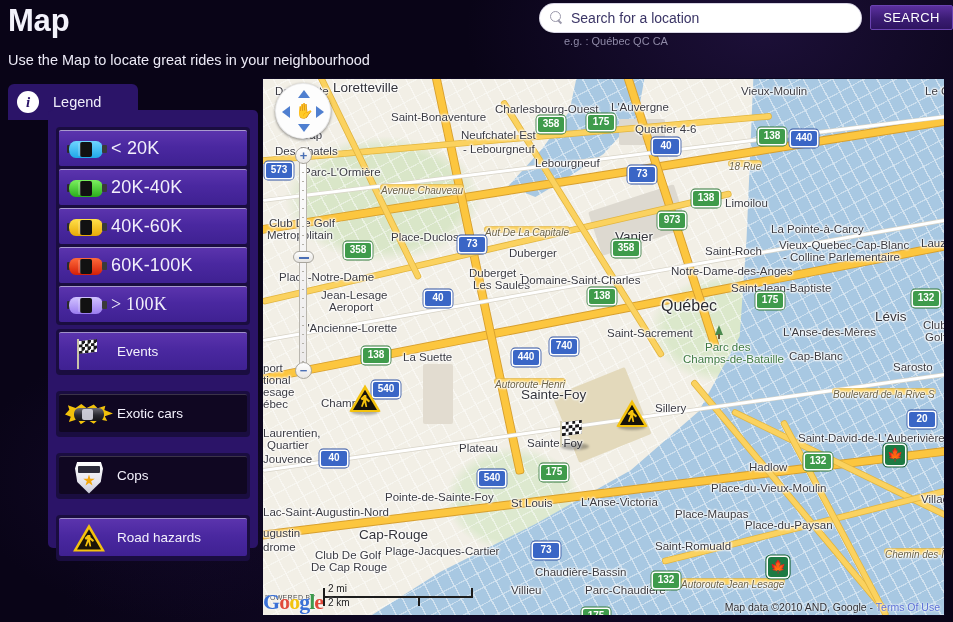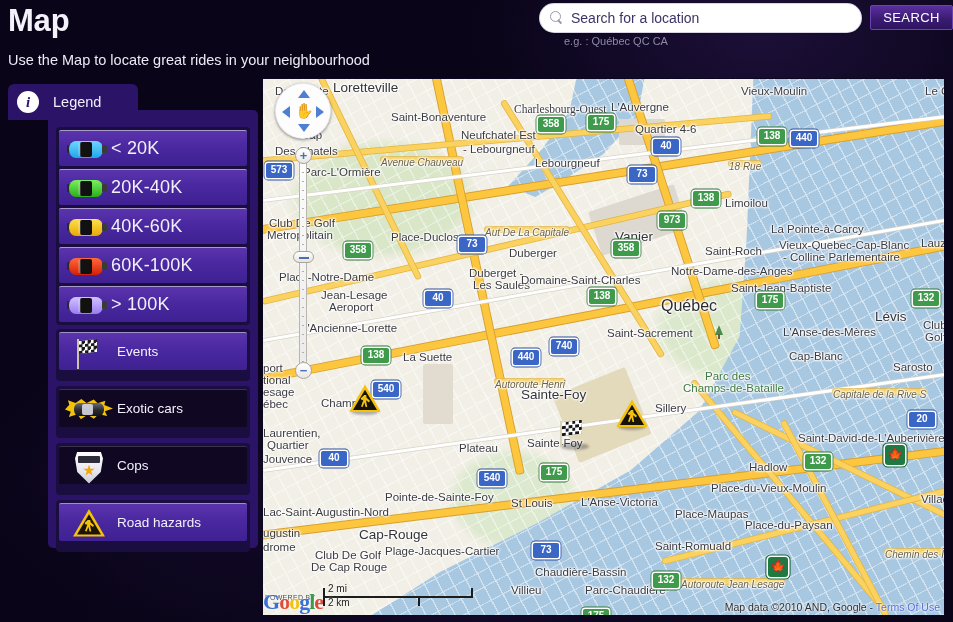--- a/index.html
+++ b/index.html
@@ -100,34 +100,34 @@
   }
   #group-speeds{ top:17px; }
   #group-pois{ top:219px; background:transparent; padding:0; }
 
   .legend-row{
     position:relative; height:36px; margin-bottom:3px;
     display:flex; align-items:center;
     border-top:1px solid rgba(255,255,255,.55);
     border-radius:2px;
   }
-  .legend-row:last-child{ margin-bottom:0; }
+  .legend-row:last-child{ margin-bottom:0;font-family:Liberation Serif, serif; }
   .legend-row.on{
     background:linear-gradient(180deg,#5b34ad 0%,#4a28a0 45%,#3f2192 100%);
   }
   .legend-row .ico{
     width:52px; flex:0 0 52px; height:30px; position:relative;
   }
   .legend-row .lbl{
     color:#f2f0fb; font-size:18px; letter-spacing:.2px;
   }
 
   
   .poi-row{
-    position:relative; width:194px; height:52px; margin-bottom:5px;
+    position:relative; width:194px; height:46px; margin-bottom:16px;
     background:#1a0d40; border-radius:4px; padding:3px;
   }
   .poi-row .inner{
     height:38px; display:flex; align-items:center; border-radius:2px;
     border-top:1px solid rgba(255,255,255,.5);
   }
   .poi-row .inner.on{ background:linear-gradient(180deg,#5b34ad 0%,#4a28a0 45%,#3f2192 100%); }
   .poi-row .inner.off{ background:#100722; border-top-color:rgba(255,255,255,.18); }
   .poi-row .ico{ width:58px; flex:0 0 58px; height:34px; position:relative; }
   .poi-row .lbl{ color:#f3f1fc; font-size:13.5px; }
@@ -285,21 +285,21 @@
   .mlabel{
     position:absolute; color:#3b3b42; font-size:11.5px; white-space:nowrap;
     text-shadow:0 0 3px #fff, 1px 0 2px #fff, -1px 0 2px #fff, 0 1px 2px #fff, 0 -1px 2px #fff;
     font-family:"Liberation Sans", sans-serif;
   }
   .mlabel.big{ font-size:16px; color:#2b2b30; }
   .mlabel.mid{ font-size:13.5px; color:#33333a; }
   .mlabel.road{ color:#6b6248; font-size:10px; font-style:italic; }
   .mlabel.water{ color:#5d7fa0; font-size:10.5px; font-style:italic;
                  text-shadow:0 0 3px #cfe1f0; }
-  .mlabel.park{ color:#3f7a43;margin-top:29px; }
+  .mlabel.park{ color:#3f7a43; }
 
   .parkicon{
     position:absolute; width:12px; height:14px;
   }
   .parkicon:before{
     content:""; position:absolute; left:2px; top:0; width:8px; height:10px;
     background:#4a8a4e; clip-path:polygon(50% 0,100% 100%,0 100%);
   }
   .parkicon:after{
     content:""; position:absolute; left:5px; top:9px; width:2px; height:5px;
@@ -594,31 +594,31 @@
     <div class="road minor" style="left:0px;top:120px;width:700px;transform:rotate(-7deg)"></div>
     <div class="road minor" style="left:0px;top:260px;width:700px;transform:rotate(-10deg)"></div>
     <div class="road minor" style="left:0px;top:390px;width:700px;transform:rotate(-8deg)"></div>
 
     <div class="parkicon" style="left:450px;top:246px"></div>
 
     <div id="map-labels">
         <div class="mlabel" style="left: 12px; top: 6px;">De Lorette</div>
         <div class="mlabel mid" style="left: 70px; top: 1px;">Loretteville</div>
         <div class="mlabel" style="left: 128px; top: 32px;">Saint-Bonaventure</div>
-        <div class="mlabel" style="left: 251px; top: 24px; font-family: Liberation Serif, serif;">Charlesbourg-Ouest</div>
+        <div class="mlabel" style="left: 232px; top: 24px;">Charlesbourg-Ouest</div>
         <div class="mlabel" style="left: 348px; top: 22px;">L'Auvergne</div>
         <div class="mlabel" style="left: 478px; top: 6px;">Vieux-Moulin</div>
         <div class="mlabel" style="left: 372px; top: 44px;">Quartier 4-6</div>
         <div class="mlabel" style="left: 198px; top: 50px;">Neufchatel Est</div>
         <div class="mlabel" style="left: 200px; top: 64px;">- Lebourgneuf</div>
         <div class="mlabel" style="left: 38px; top: 50px;">Cap</div>
         <div class="mlabel" style="left: 12px; top: 66px;">Des Chatels</div>
         <div class="mlabel" style="left: 272px; top: 78px;">Lebourgneuf</div>
         <div class="mlabel" style="left: 40px; top: 87px;">Parc-L'Ormière</div>
-        <div class="mlabel road" style="left: 118px; top: 78px;">Avenue Chauveau</div>
+        <div class="mlabel road" style="left: 118px; top: 106px;">Avenue Chauveau</div>
         <div class="mlabel" style="left: 462px; top: 118px;">Limoilou</div>
         <div class="mlabel road" style="left: 466px; top: 82px;">18 Rue</div>
         <div class="mlabel" style="left: 508px; top: 144px;">La Pointe-à-Carcy</div>
         <div class="mlabel" style="left: 516px; top: 160px;">Vieux-Quebec-Cap-Blanc</div>
         <div class="mlabel" style="left: 520px; top: 172px;">- Colline Parlementaire</div>
         <div class="mlabel" style="left: 658px; top: 158px;">Lauze</div>
         <div class="mlabel" style="left: 662px; top: 6px;">Le C</div>
         <div class="mlabel" style="left: 128px; top: 152px;">Place-Duclos</div>
         <div class="mlabel" style="left: 6px; top: 138px;">Club De Golf</div>
         <div class="mlabel" style="left: 4px; top: 150px;">Metropolitain</div>
@@ -646,21 +646,21 @@
         <div class="mlabel" style="left: 662px; top: 252px;">Golf</div>
         <div class="mlabel" style="left: 140px; top: 272px;">La Suette</div>
         <div class="mlabel" style="left: 630px; top: 282px;">Sarosto</div>
         <div class="mlabel" style="left: 0px; top: 283px;">port</div>
         <div class="mlabel" style="left: 0px; top: 295px;">tional</div>
         <div class="mlabel" style="left: 0px; top: 307px;">esage</div>
         <div class="mlabel" style="left: 0px; top: 319px;">ébec</div>
         <div class="mlabel" style="left: 58px; top: 318px;">Champi</div>
         <div class="mlabel mid" style="left: 258px; top: 308px;">Sainte-Foy</div>
         <div class="mlabel" style="left: 392px; top: 323px;">Sillery</div>
-        <div class="mlabel road" style="left: 570px; top: 310px;">Capitale de la Rive S</div>
+        <div class="mlabel road" style="left: 570px; top: 310px;">Boulevard de la Rive S</div>
         <div class="mlabel" style="left: 0px; top: 348px;">Laurentien,</div>
         <div class="mlabel" style="left: 4px; top: 360px;">Quartier</div>
         <div class="mlabel" style="left: 0px; top: 374px;">Jouvence</div>
         <div class="mlabel" style="left: 196px; top: 363px;">Plateau</div>
         <div class="mlabel" style="left: 264px; top: 358px;">Sainte-Foy</div>
         <div class="mlabel" style="left: 502px; top: 353px; padding-left: 33px;">Saint-David-de-L'Auberivière</div>
         <div class="mlabel road" style="left: 232px; top: 300px;">Autoroute Henri</div>
         <div class="mlabel" style="left: 486px; top: 382px;">Hadlow</div>
         <div class="mlabel" style="left: 122px; top: 412px;">Pointe-de-Sainte-Foy</div>
         <div class="mlabel" style="left: 248px; top: 418px;">St Louis</div>

